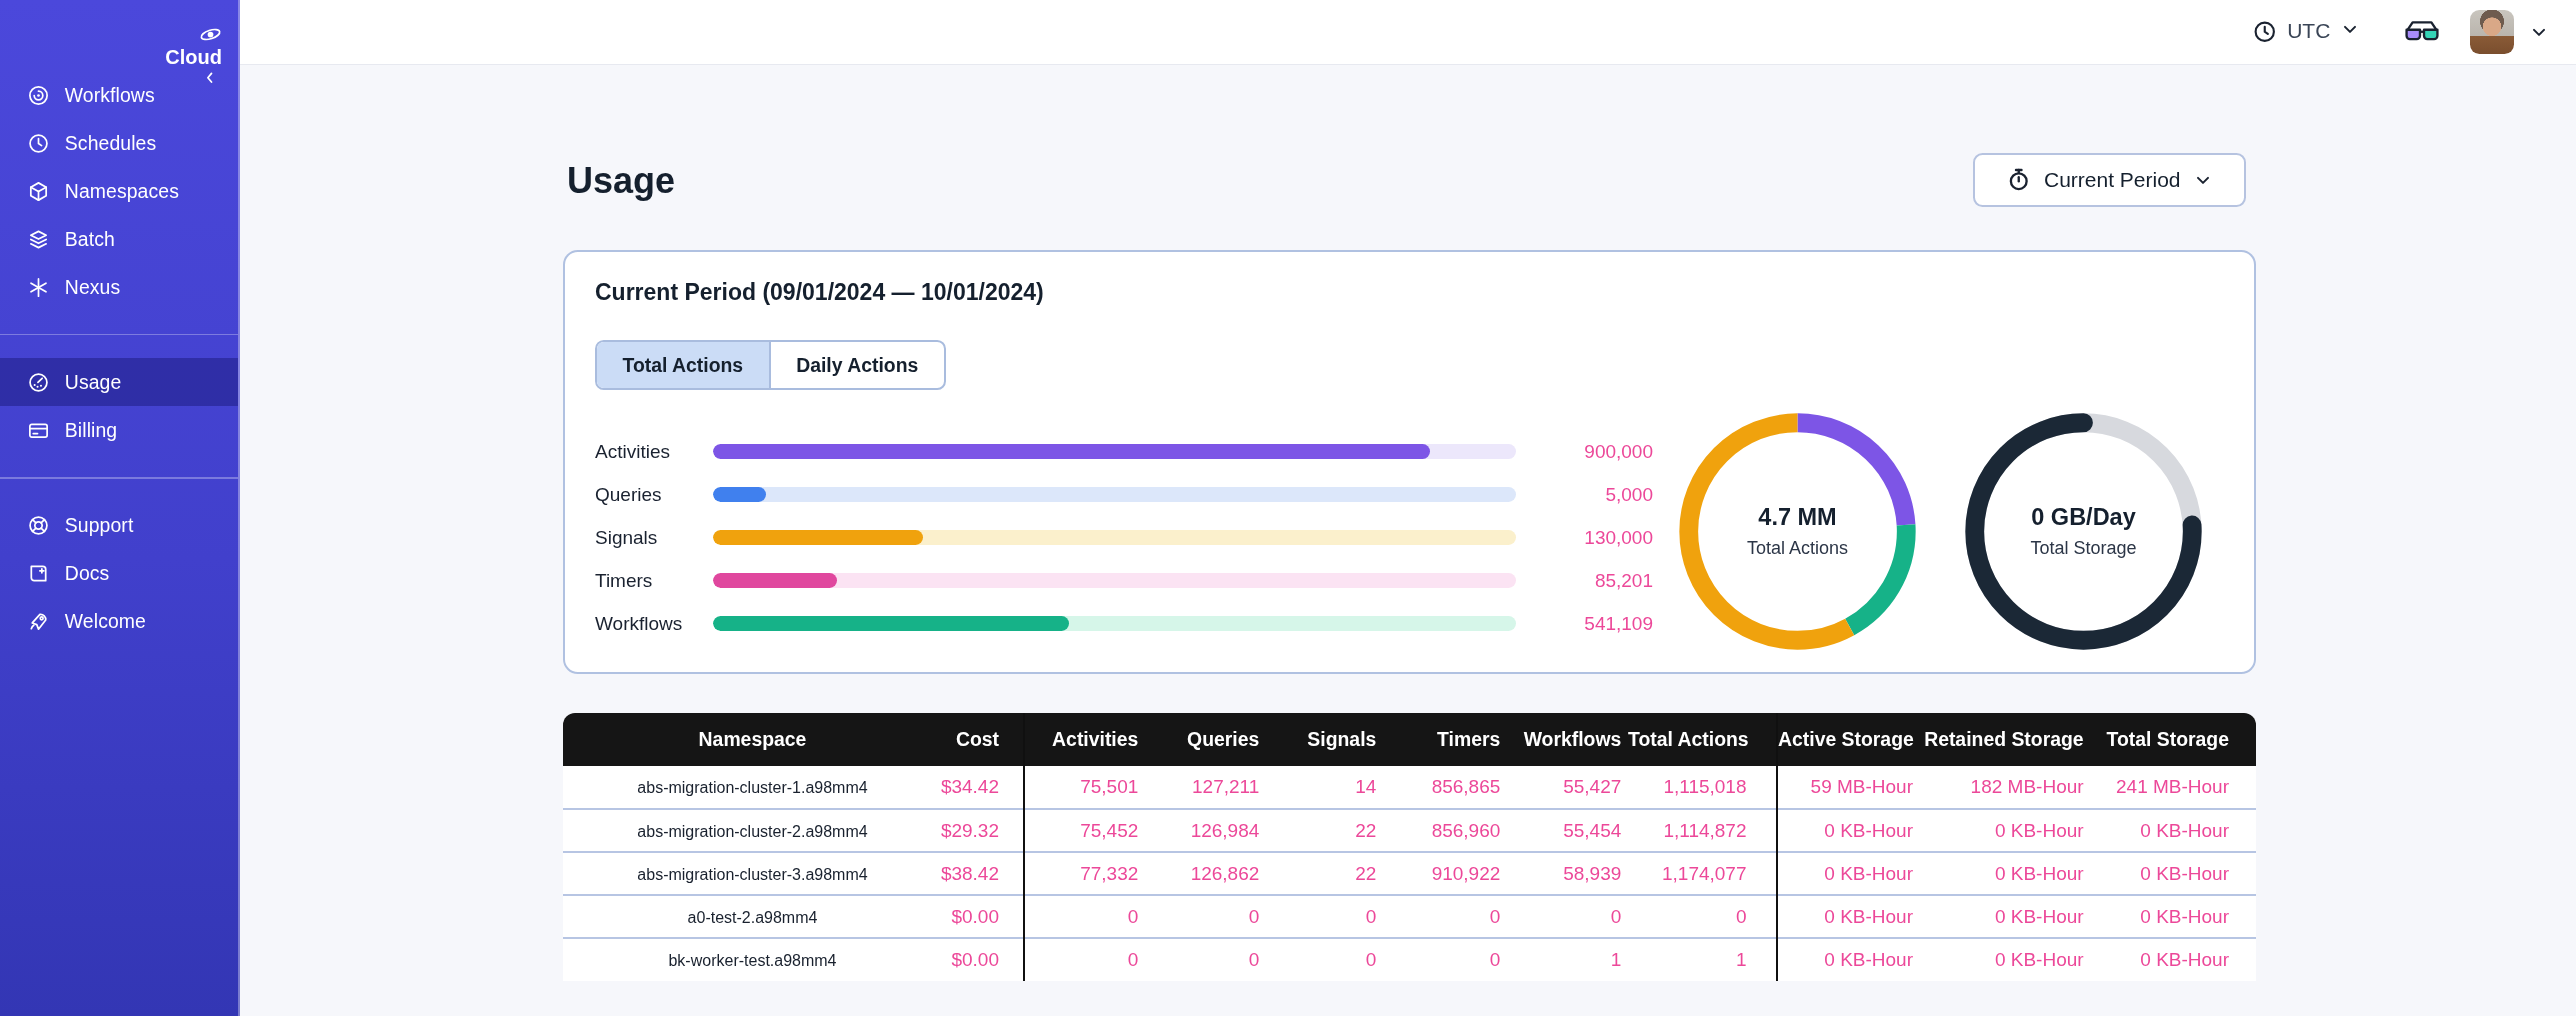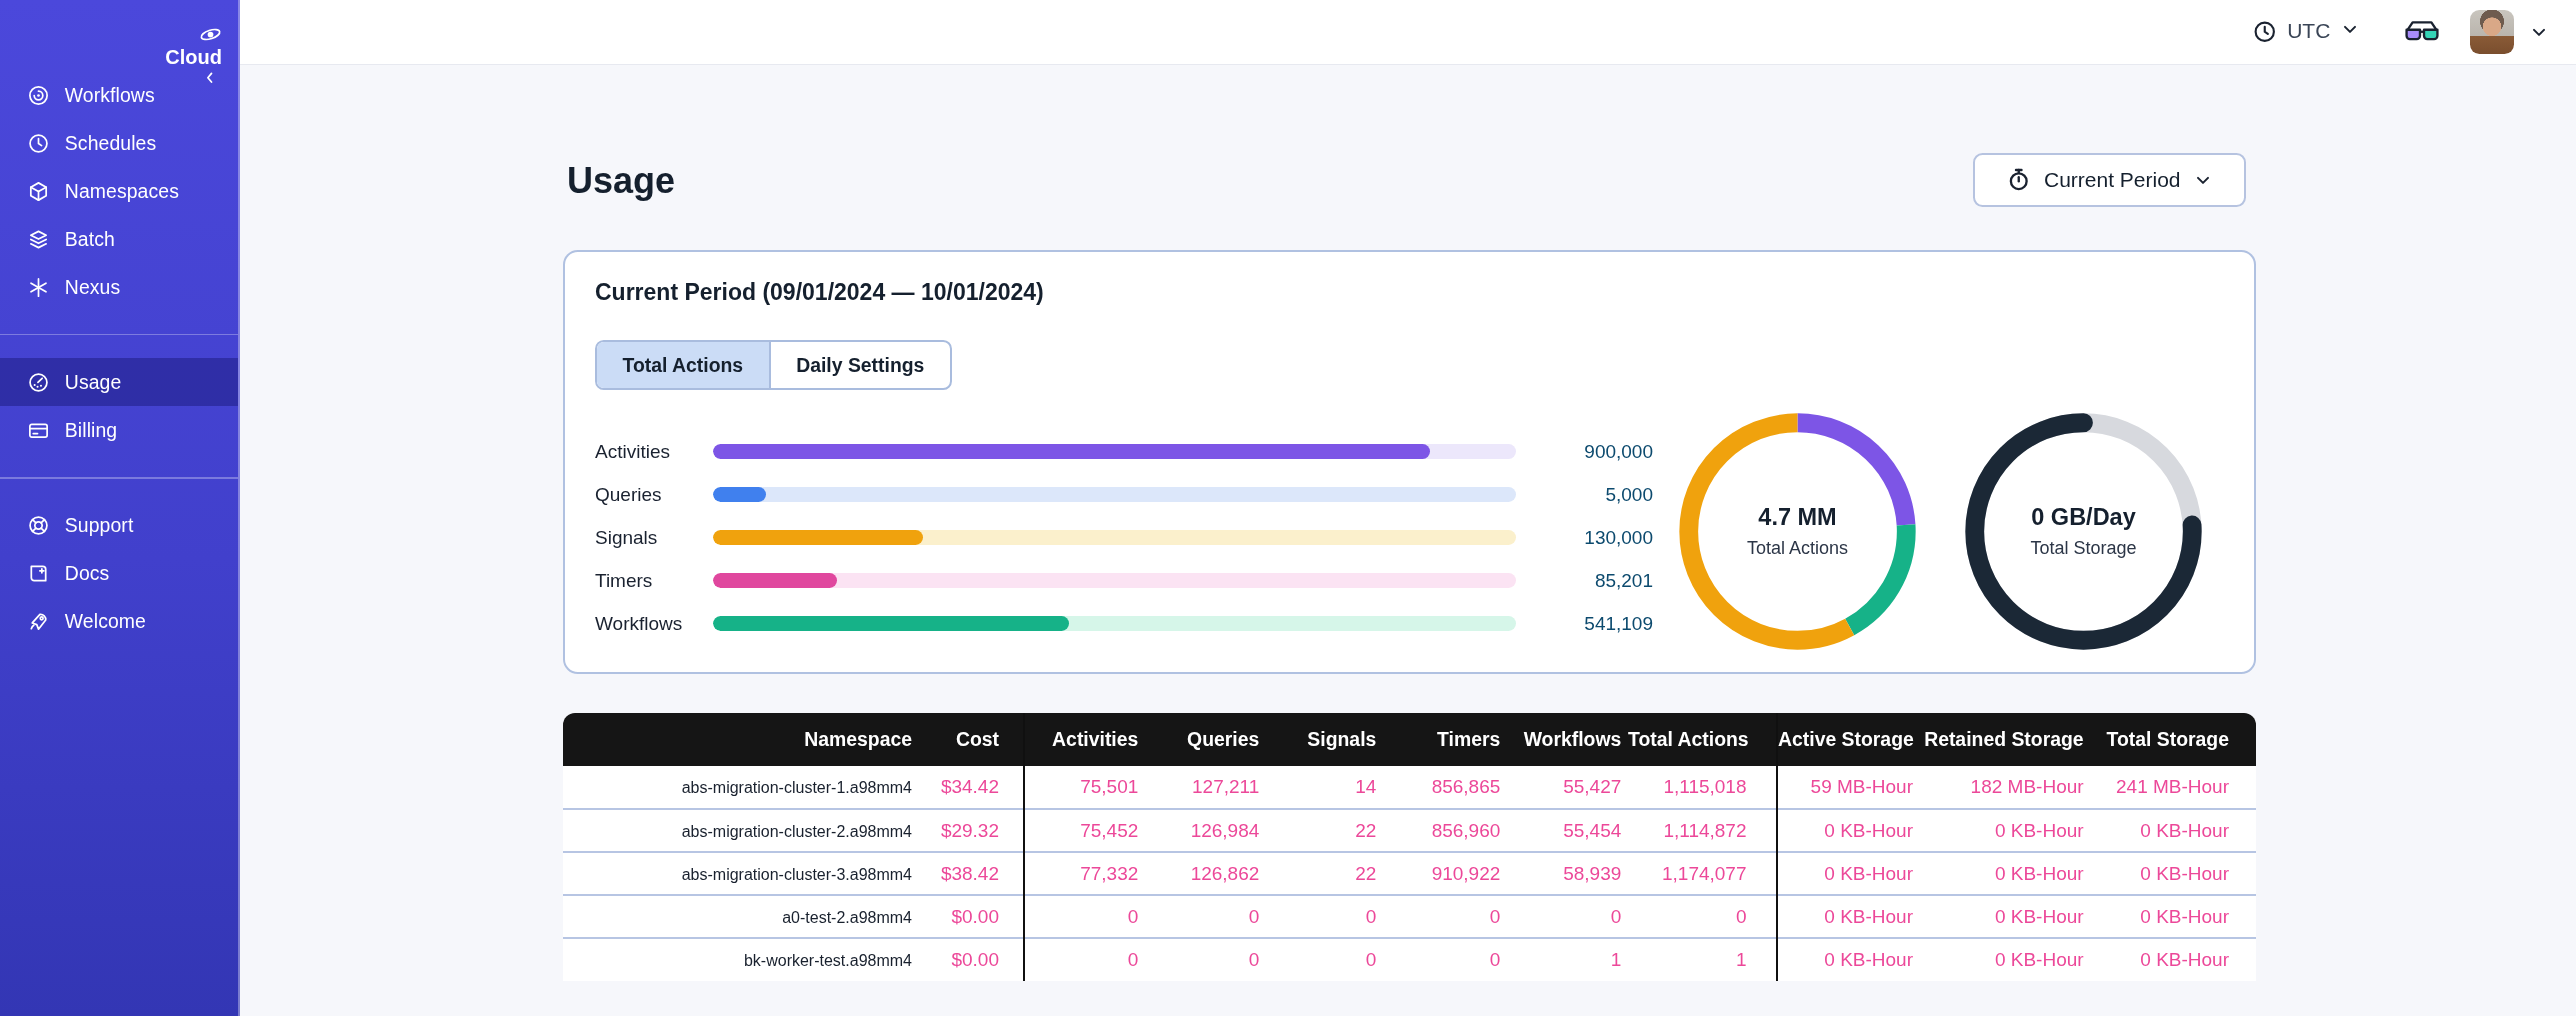--- a/index.html
+++ b/index.html
@@ -82,21 +82,21 @@
   }
   .tab { display: flex; align-items: center; justify-content: center; font-size: 19.4px; font-weight: 600; color: #15202E; cursor: pointer; padding: 0 25.5px; }
   .tab.active { background: #CBDCF6; }
   .tab + .tab { border-left: 2px solid #A9BCDE; }
 
   .bars { position: absolute; left: 30px; top: 178px; width: 1058px; }
   .bar-row { display: flex; align-items: center; height: 43px; }
   .bar-label { width: 118px; font-size: 19px; color: #1A2230; }
   .bar-track { width: 803px; height: 14.8px; border-radius: 7.4px; position: relative; overflow: hidden; }
   .bar-fill { position: absolute; left: 0; top: 0; bottom: 0; border-radius: 7.4px; }
-  .bar-value { flex: 1; text-align: right; font-size: 19px; color: #0c4a6e; }
+  .bar-value { flex: 1; text-align: right; font-size: 19px; color: #ec4899; }
 
   .donut { position: absolute; width: 239px; height: 239px; top: 160px; }
   .donut svg { width: 239px; height: 239px; }
   .donut-center { position: absolute; inset: 0; display: flex; flex-direction: column; align-items: center; justify-content: center; gap: 6.7px; text-align: center; }
   .donut-value { font-size: 23.5px; font-weight: 600; color: #15202E; }
   .donut-label { font-size: 18px; color: #2C3647; }
   #donut-0 { left: 1113px; }
   #donut-1 { left: 1399px; }
 
   
@@ -104,21 +104,21 @@
     position: absolute; left: 563px; top: 713px; width: 1693px;
     border-radius: 12px 12px 0 0; overflow: hidden; background: #FFFFFF;
   }
   table.usage { width: 1693px; border-collapse: collapse; table-layout: fixed; }
   table.usage th {
     background: #151515; color: #FFFFFF; font-size: 19.4px; font-weight: 600;
     height: 53px; white-space: nowrap;
   }
   table.usage td { height: 43px; white-space: nowrap; font-size: 19px; }
   table.usage tbody tr + tr td { border-top: 2px solid #B7C5E3; }
-  .al { text-align: right; padding-left: 30px; }
+  .al { text-align: center; padding-left: 30px; }
   .ar { text-align: right; padding-right: 6.7px; }
   .sep-after { border-right: 2.7px solid #101010; }
   td.mono { font-family: Liberation Sans, sans-serif; color: #ec4899; font-size: 18px; margin-top: 16px; }
   .ns-link { color: #19212E; text-underline-offset: 3.4px; text-decoration-thickness: 1.3px; cursor: pointer; font-size: 16px; }
   .pr-cost { padding-right: 24px; }
   .pr-ta { padding-right: 29.5px; }
   .pr-as { padding-right: 8px; }
   .pr-rs { padding-right: 13.4px; }
   .pr-ts { padding-right: 28px; }
 </style>
@@ -294,21 +294,21 @@
     <svg viewBox="0 0 24 24">
         <polyline points="6,9.5 12,15.5 18,9.5"></polyline>
       </svg>
   </span>
 </div>
 
 <section class="usage-card">
   <div class="card-title">Current Period (09/01/2024 — 10/01/2024)</div>
   <div class="tab-group" id="tab-group">
       <div class="tab active">Total Actions</div>
-      <div class="tab">Daily Settings</div>
+      <div class="tab">Daily Actions</div>
     </div>
   <div class="bars" id="bars">
       <div class="bar-row">
         <span class="bar-label">Activities</span>
         <div class="bar-track" style="background: rgb(236, 231, 251);">
           <div class="bar-fill" style="width: 89.3%; background: rgb(125, 85, 230);"></div>
         </div>
         <span class="bar-value">900,000</span>
       </div>
       <div class="bar-row">

